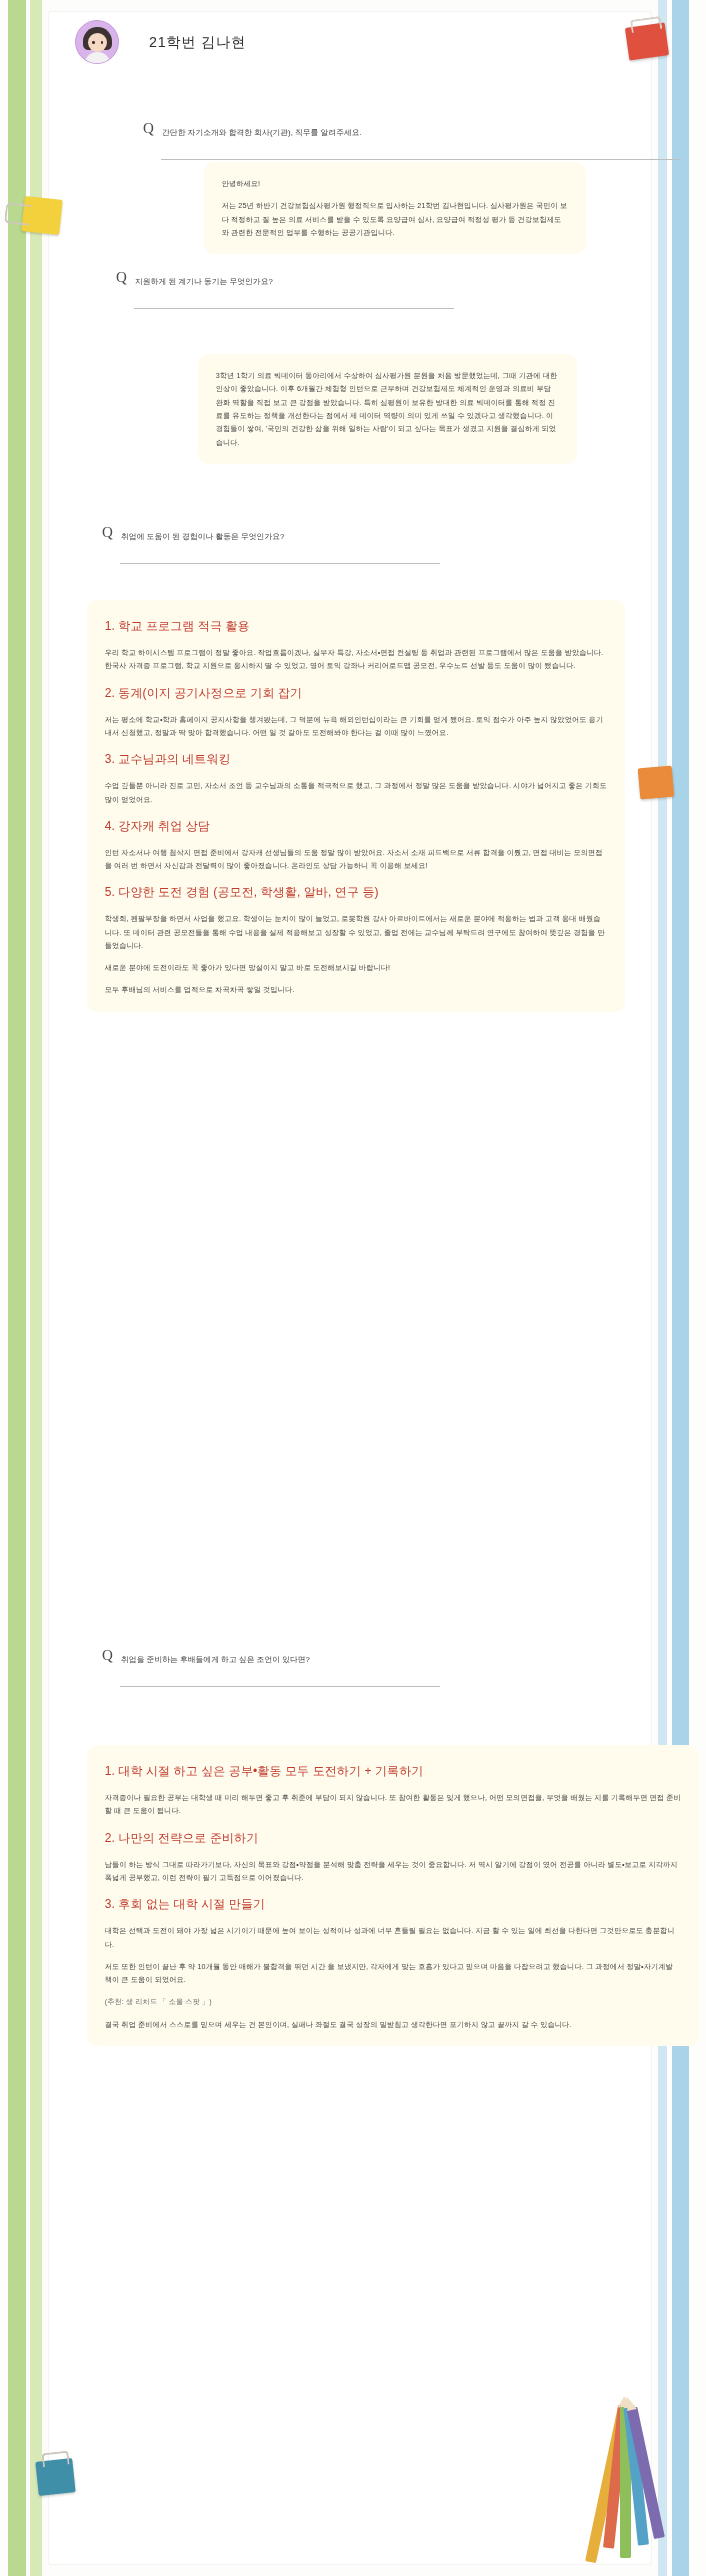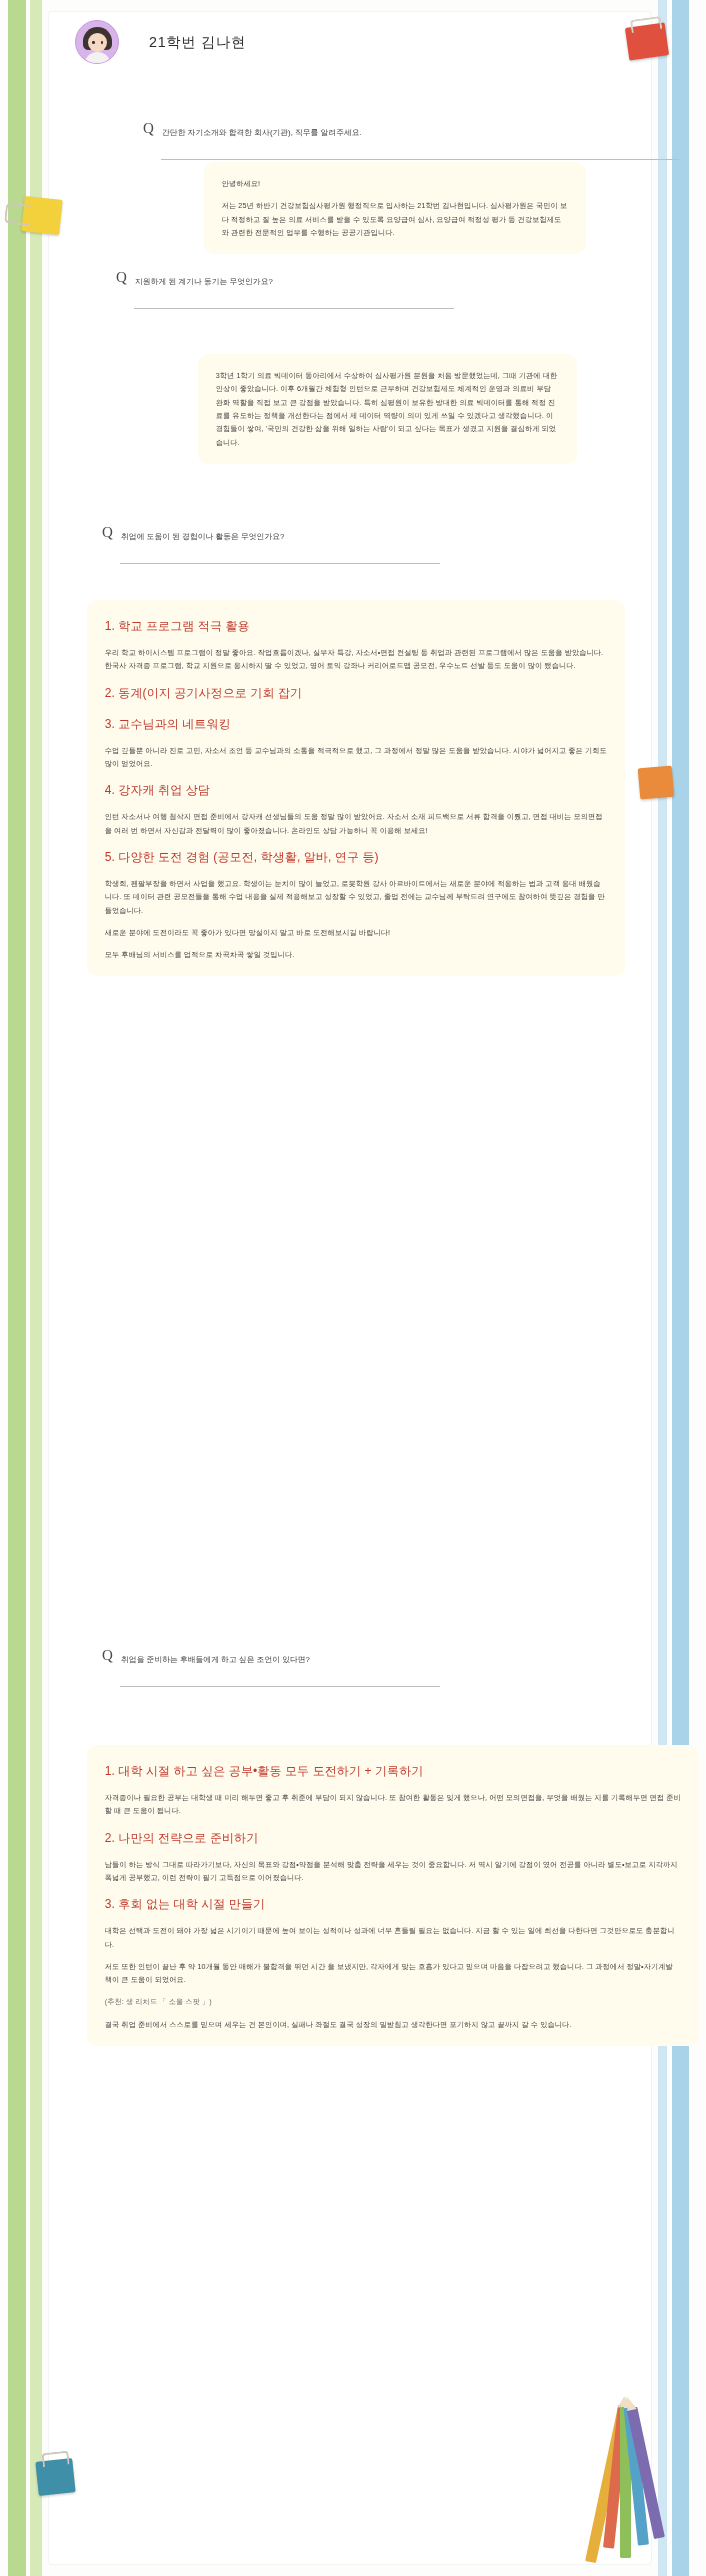--- a/index.html
+++ b/index.html
@@ -289,20 +289,21 @@
 <div class="q-block" style="left:102px; top:525px;">
   <div class="q-mark">Q</div>
   <div class="q-text q-underline-mid">취업에 도움이 된 경험이나 활동은 무엇인가요?</div>
 </div>
 
 <div class="answer" style="left:87px; top:600px; width:538px;">
   <p class="sect-title">1. 학교 프로그램 적극 활용</p>
   <p class="sect-body">우리 학교 하이시스템 프로그램이 정말 좋아요. 작업흐름이겠나, 실무자 특강, 자소서•면접 컨설팅 등 취업과 관련된 프로그램에서 많은 도움을 받았습니다. 한국사 자격증 프로그램, 학교 지원으로 응시하지 딸 수 있었고, 영어 토익 강좌나 커리어로드맵 공모전, 우수노트 선발 등도 도움이 많이 됐습니다.</p>
 
   <p class="sect-title">2. 동계(이지 공기사정으로 기회 잡기</p>
+  <p class="sect-body">저는 평소에 학교•학과 홈페이지 공지사항을 챙겨봤는데, 그 덕분에 뉴욕 해외인턴십이라는 큰 기회를 얻게 됐어요. 토익 점수가 아주 높지 않았었어도 용기 내서 신청했고, 정말과 딱 맞아 합격했습니다. 어떤 일 것 같아도 도전해봐야 한다는 걸 이때 많이 느꼈어요.</p>
 
   <p class="sect-title">3. 교수님과의 네트워킹</p>
   <p class="sect-body">수업 깊들뿐 아니라 진로 고민, 자소서 조언 등 교수님과의 소통을 적극적으로 했고, 그 과정에서 정말 많은 도움을 받았습니다. 시야가 넓어지고 좋은 기회도 많이 얻었어요.</p>
 
   <p class="sect-title">4. 강자캐 취업 상담</p>
   <p class="sect-body">인턴 자소서나 여행 첨삭지 면접 준비에서 강자캐 선생님들의 도움 정말 많이 받았어요. 자소서 소재 피드백으로 서류 합격을 이뤘고, 면접 대비는 모의면접을 여러 번 하면서 자신감과 전달력이 많이 좋아졌습니다. 온라인도 상담 가능하니 꼭 이용해 보세요!</p>
 
   <p class="sect-title">5. 다양한 도전 경험 (공모전, 학생활, 알바, 연구 등)</p>
   <p class="sect-body">학생회, 펜팔부장을 하면서 사업을 했고요. 학생이는 눈치이 많이 늘었고, 로봇학원 강사 아르바이트에서는 새로운 분야에 적응하는 법과 고객 응대 배웠습니다. 또 데이터 관련 공모전들을 통해 수업 내용을 실제 적용해보고 성장할 수 있었고, 졸업 전에는 교수님께 부탁드려 연구에도 참여하여 뜻깊은 경험을 만들었습니다.</p>
 

